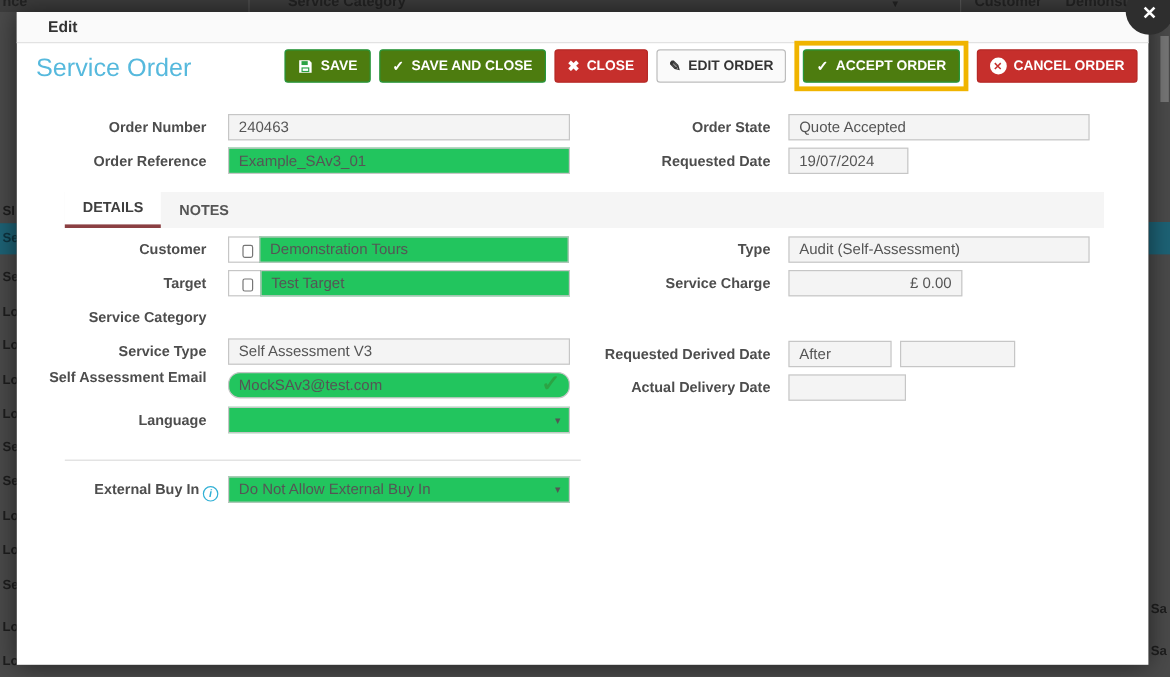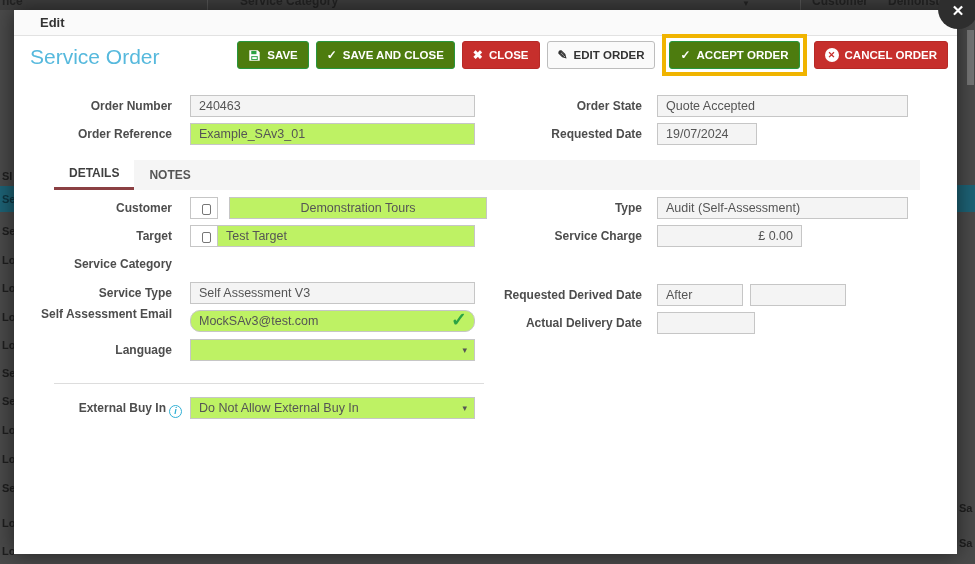--- a/index.html
+++ b/index.html
@@ -31,21 +31,21 @@
   .btn { display:flex; align-items:center; gap:6px; height:28px; padding:0 10px; border-radius:3px; font-family:inherit; font-size:11.5px; font-weight:bold; cursor:pointer; white-space:nowrap; }
   .btn-green { background:#4d7c0f; border:1px solid #27963d; color:#fff; }
   .btn-red   { background:#c62f2c; border:1px solid #b62a27; color:#fff; }
   .btn-light { background:#fafafa; border:1px solid #bdbdbd; color:#333; }
   .gly { font-size:12px; line-height:1; }
   .accept-wrap { border:4px solid #f0b400; padding:3px; display:flex; align-items:center; }
   .circle-x { display:flex; align-items:center; justify-content:center; width:14px; height:14px; border-radius:50%; background:#fff; color:#c62f2c; font-size:9px; font-weight:bold; line-height:1; }
 
   
   .lbl { position:absolute; font-size:12px; font-weight:bold; color:#4d4d4d; text-align:right; line-height:14px; }
-  .inp { position:absolute; height:22px; line-height:20px; border:1px solid #c6c6c6; background:#bef264; color:#555; font-size:12.5px; padding:0 8px; font-family:inherit; }
+  .inp { position:absolute; height:22px; line-height:20px; border:1px solid #c6c6c6; background:#22c55e; color:#555; font-size:12.5px; padding:0 8px; font-family:inherit; }
   .ro { background:#f4f4f4; }
   .money { text-align:right; }
   .arrow { position:absolute; right:7px; top:0; line-height:20px; font-size:9px; color:#555; }
   .copybtn { position:absolute; width:28px; height:22px; border:1px solid #c6c6c6; background:#fff; cursor:pointer; }
   .copy-glyph { position:absolute; left:11px; top:6px; width:9px; height:11px; border:1.5px solid #767676; border-radius:2px; background:#fff; }
   .copy-glyph::before { content:""; position:absolute; left:-5px; top:2px; width:9px; height:11px; border:1.5px solid #767676; border-radius:2px; background:#fff; z-index:-1; }
   .valid { position:absolute; color:#2ca344; font-size:19px; font-weight:bold; }
   .divider { position:absolute; height:1px; background:#ddd; }
   .info { display:inline-block; width:13px; height:13px; border-radius:50%; border:1.5px solid #31b0d5; color:#31b0d5; font-size:9px; line-height:11px; text-align:center; font-weight:bold; font-style:italic; vertical-align:-2px; margin-left:3px; }
 
@@ -151,21 +151,21 @@
 
     <div class="tabstrip">
       <div class="tab active">DETAILS</div>
       <div class="tab">NOTES</div>
     </div>
 
     <div class="lbl" style="left:18px; top:191px; width:140px">Customer</div>
     <button class="copybtn" style="left:176px; top:187px">
         <span class="copy-glyph"></span>
       </button>
-    <input class="inp" style="left: 215px; top: 187px; width: 258px; text-align: center;" value="Demonstration Tours">
+    <input class="inp" style="left: 202px; top: 187px; width: 258px;" value="Demonstration Tours">
 
     <div class="lbl" style="left:18px; top:219px; width:140px">Target</div>
     <button class="copybtn" style="left:176px; top:215px">
         <span class="copy-glyph"></span>
       </button>
     <input class="inp" style="left: 203px; top: 215px; width: 258px;" value="Test Target">
 
     <div class="lbl" style="left:18px; top:247px; width:140px">Service Category</div>
 
     <div class="lbl" style="left:18px; top:276px; width:140px">Service Type</div>

